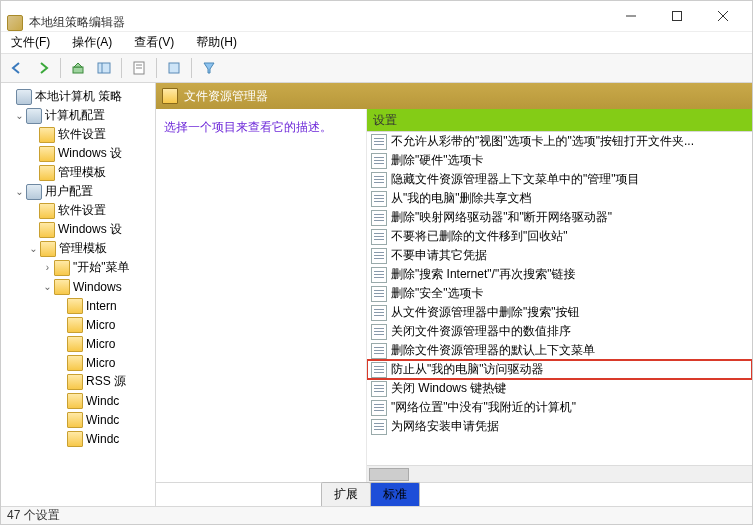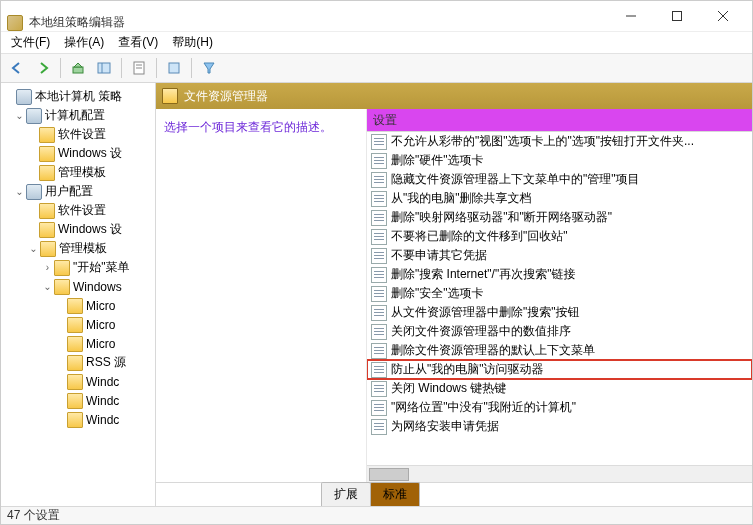--- a/index.html
+++ b/index.html
@@ -2,48 +2,48 @@
 <html><head>
 <meta charset="utf-8">
 <style>
 * { box-sizing: border-box; margin: 0; padding: 0; font-family: "Microsoft YaHei", "Segoe UI", sans-serif; font-size: 12px; }
 body { background: #fff; width: 753px; height: 525px; overflow: hidden; display: flex; flex-direction: column; border: 1px solid #ccc; }
 .titlebar { height: 30px; display: flex; align-items: flex-end; padding: 0 6px; background: #fff; }
 .titlebar .ticon { width: 16px; height: 16px; margin-right: 6px; background: linear-gradient(135deg,#d8c38a,#c9a94a); border:1px solid #a88a2a; border-radius:2px; }
 .titlebar .title { flex: 1; color: #333; }
 .winbtns { display: flex; }
 .winbtn { width: 46px; height: 30px; display: flex; align-items: center; justify-content: center; color:#333; }
-.menubar { height: 22px; display: flex; align-items: center; padding: 0 4px; gap: 2px; border-top:1px solid #eee; }
+.menubar { height: 22px; display: flex; align-items: center; padding: 0 4px; gap: 10px; border-top:1px solid #eee; }
 .menuitem { padding: 2px 6px; }
 .toolbar { height: 30px; display: flex; align-items: center; padding: 2px 4px; gap: 2px; border-top:1px solid #e2e2e2; border-bottom:1px solid #d8d8d8; background:#f7f7f7; }
 .tbtn { width: 24px; height: 24px; display:flex; align-items:center; justify-content:center; border:1px solid transparent; border-radius:2px;}
 .tsep { width:1px; height:20px; background:#ccc; margin:0 3px;}
 .main { flex:1; display:flex; overflow:hidden; }
 .tree { width:155px; border-right:1px solid #d8d8d8; overflow:auto; padding:4px 0; }
 .tnode { display:flex; align-items:center; height:19px; white-space:nowrap; padding-right:4px;}
 .exp { width:13px; text-align:center; color:#666; font-size:10px; cursor:pointer;}
 .ticon-sm { width:16px; height:16px; margin-right:3px; flex-shrink:0;}
 .fold { background:linear-gradient(#ffe9a6,#f7c84a); border:1px solid #c9a030; border-radius:1px;}
 .comp { background:linear-gradient(#e2ecf4,#b6c9da); border:1px solid #6e88a2; border-radius:2px;}
 .right { flex:1; display:flex; flex-direction:column; overflow:hidden;}
 .rhead { height:26px; background:linear-gradient(#c9a94a,#b8983a); display:flex; align-items:center; padding:0 6px; color:#fff;}
 .rhead .ricon{width:16px;height:16px;background:linear-gradient(#ffe9a6,#f7c84a);border:1px solid #8a6a1a;margin-right:6px;border-radius:1px;}
 .rbody { flex:1; display:flex; overflow:hidden; background:#fff;}
 .desc { width:210px; padding:10px 8px; color:#6d28d9;}
 .listwrap { flex:1; display:flex; flex-direction:column; border-left:1px solid #e8e8e8; overflow:hidden;}
-.listhead { height:23px; border-bottom:1px solid #d8d8d8; display:flex; align-items:center; padding:0 6px; color:#333; background:#d946ef;}
+.listhead { height:23px; border-bottom:1px solid #d8d8d8; display:flex; align-items:center; padding:0 6px; color:#333; background:#84cc16;}
 .list { flex:1; overflow:auto; }
 .row { display:flex; align-items:center; height:19px; padding:0 4px; white-space:nowrap;}
 .row .ricn{width:16px;height:16px;margin-right:4px;border:1px solid #9aa;background:#fff;position:relative;flex-shrink:0;}
 .row .ricn::before{content:"";position:absolute;left:2px;top:3px;right:2px;height:1px;background:#89a;box-shadow:0 3px #89a,0 6px #89a;}
 .row.hl{outline:2px solid #d93a2a; outline-offset:-1px;}
 .hscroll{height:17px;background:#f0f0f0;border-top:1px solid #dcdcdc;display:flex;align-items:center;}
 .hscroll .thumb{width:40px;height:13px;background:#cdcdcd;border:1px solid #aaa;margin-left:2px;}
 .tabs { height:24px; display:flex; align-items:flex-end; padding-left:165px; border-top:1px solid #d8d8d8;}
-.tab{padding:3px 12px;border:1px solid #bbb;border-bottom:none;background:#a16207;margin-right:-1px;border-radius:2px 2px 0 0;}
+.tab{padding:3px 12px;border:1px solid #bbb;border-bottom:none;background:#1d4ed8;margin-right:-1px;border-radius:2px 2px 0 0;}
 .tab.inactive{background:#f0f0f0;}
 .status{height:18px;border-top:1px solid #d8d8d8;display:flex;align-items:center;padding:0 6px;color:#333;background:#f7f7f7;}
 svg{display:block;}
 </style>
 </head>
 <body>
 
 <div class="titlebar">
   <div class="ticon"></div>
   <div class="title">本地组策略编辑器</div>
@@ -167,20 +167,24 @@
         <span>"开始"菜单</span>
       </div>
     <div class="tnode" style="padding-left:40px">
         <span class="exp">⌄</span>
         <span class="ticon-sm fold"></span>
         <span>Windows</span>
       </div>
     <div id="tree-sub">
         <div class="tnode" style="padding-left: 66px;">
           <span class="ticon-sm fold"></span>
+          <span>Intern</span>
+        </div>
+        <div class="tnode" style="padding-left: 66px;">
+          <span class="ticon-sm fold"></span>
           <span>Micro</span>
         </div>
         <div class="tnode" style="padding-left: 66px;">
           <span class="ticon-sm fold"></span>
           <span>Micro</span>
         </div>
         <div class="tnode" style="padding-left: 66px;">
           <span class="ticon-sm fold"></span>
           <span>Micro</span>
         </div>

